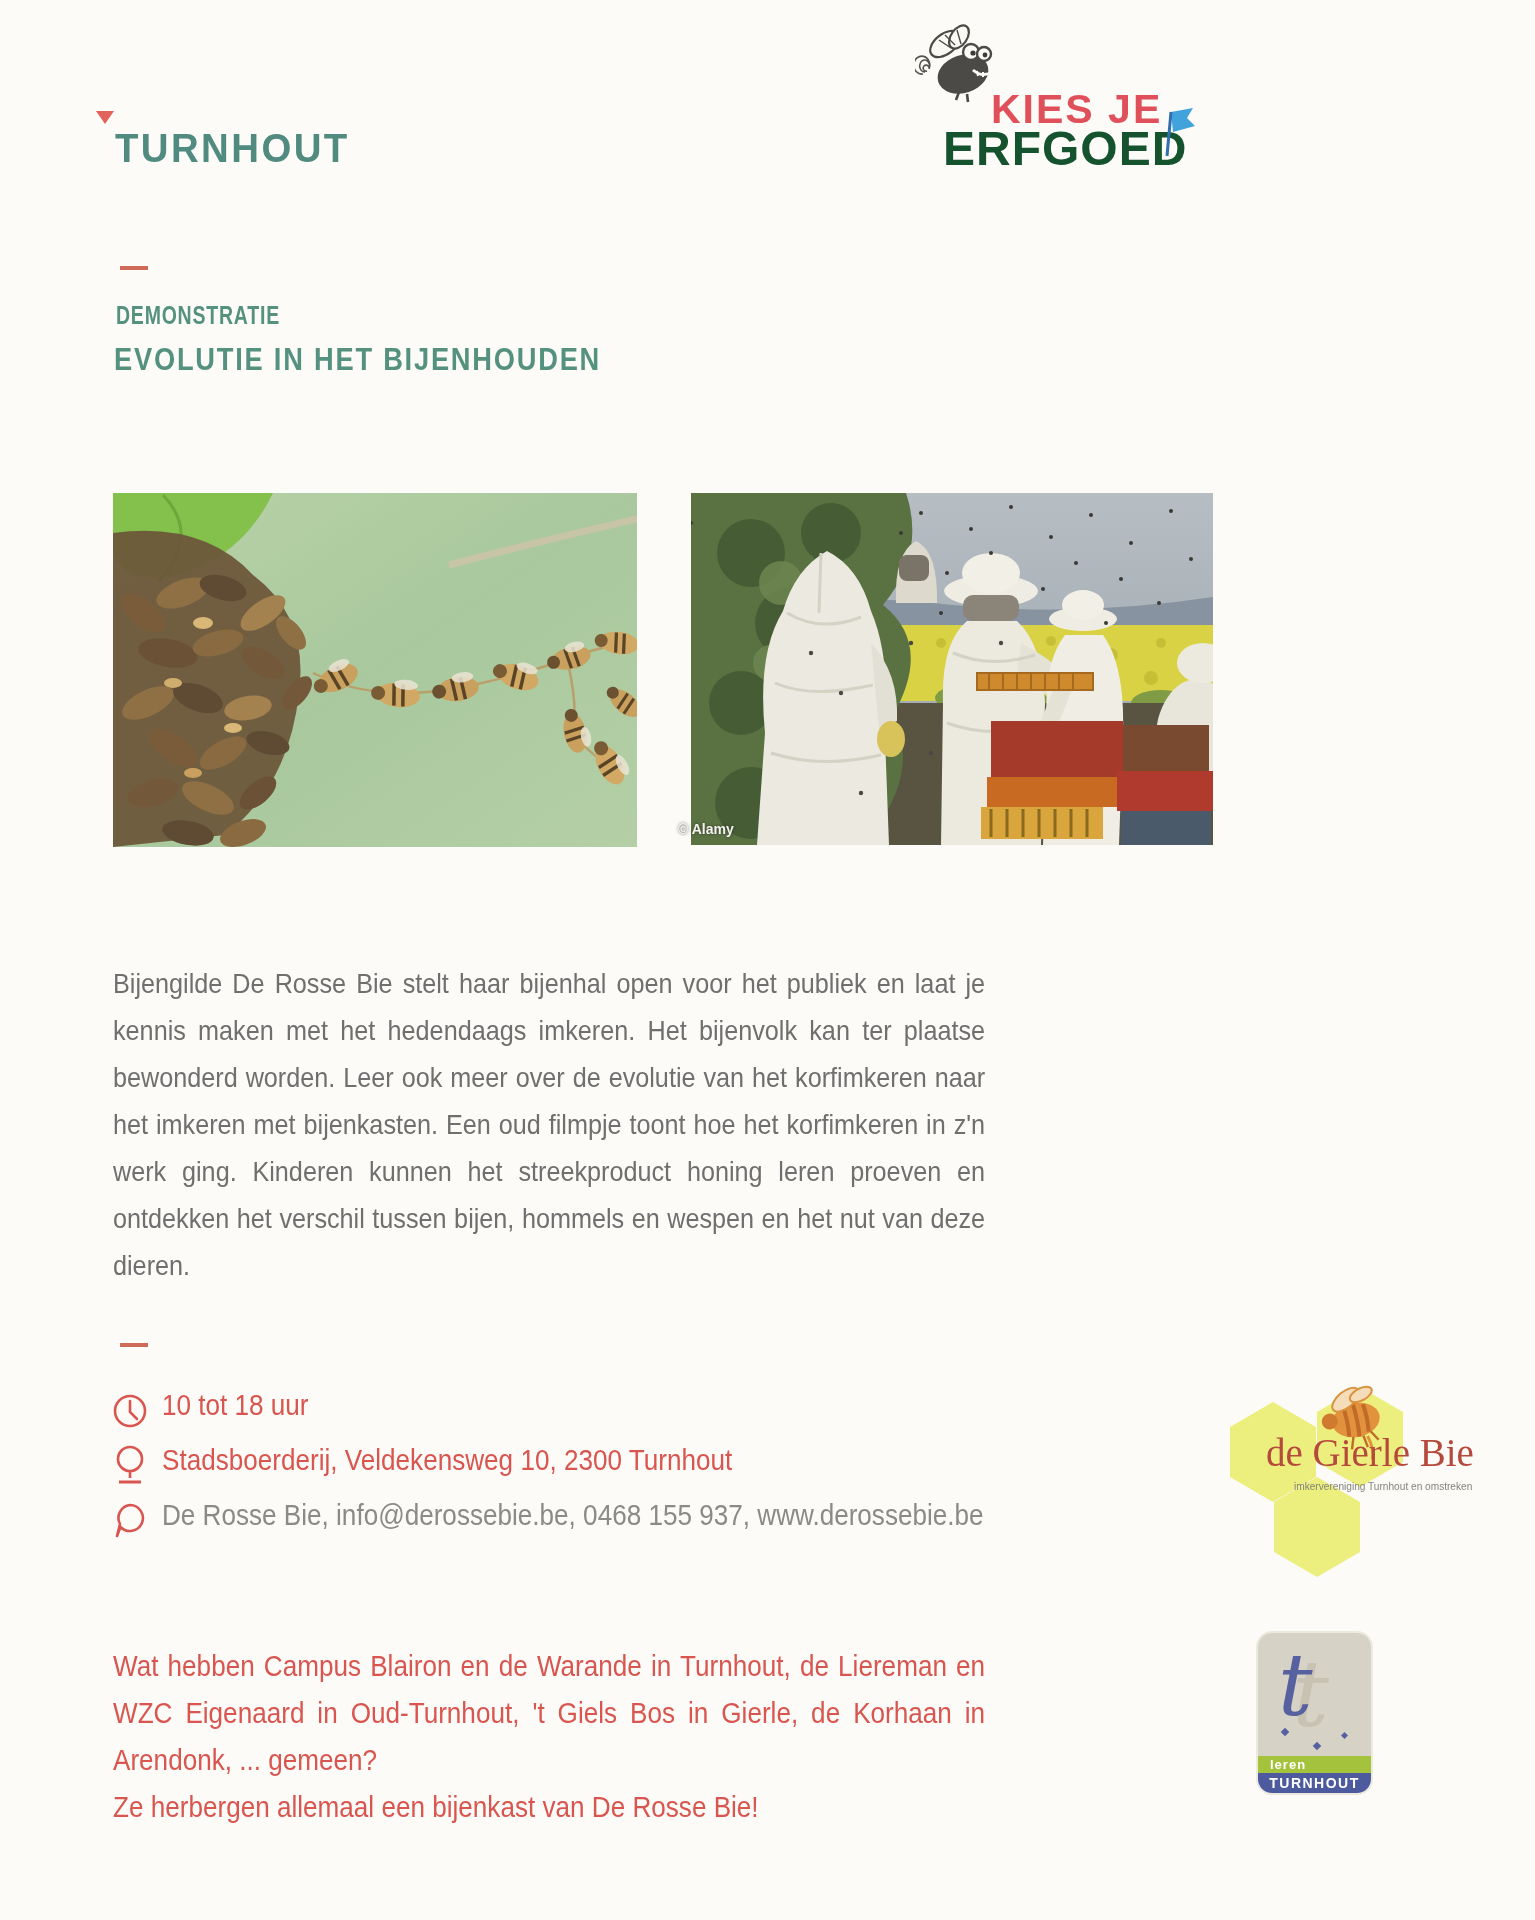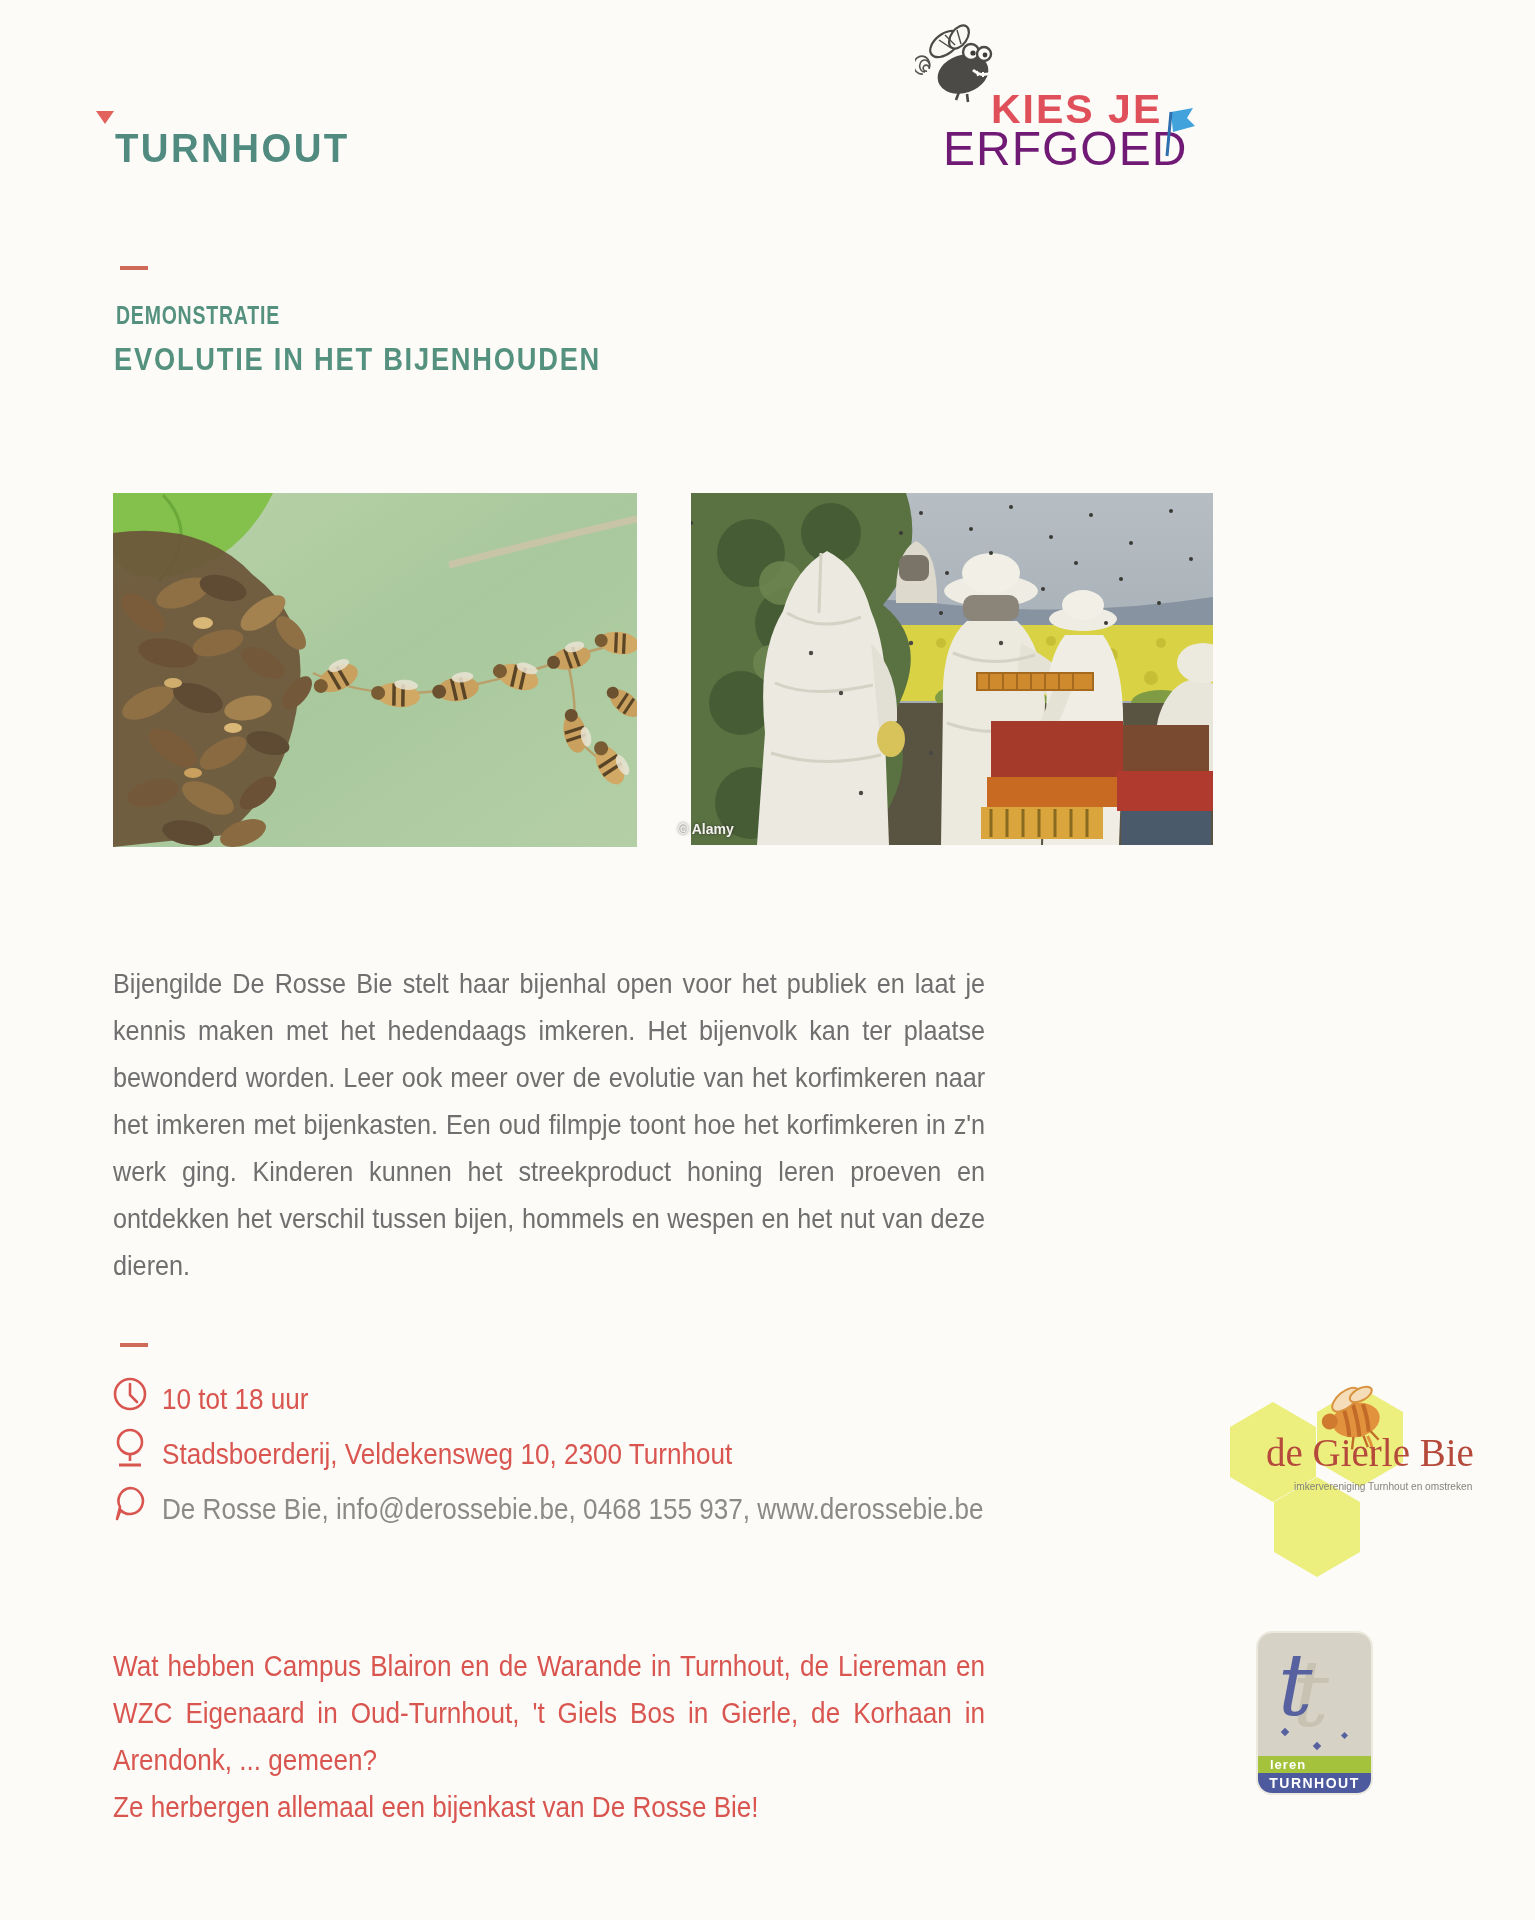--- a/index.html
+++ b/index.html
@@ -11,22 +11,22 @@
   
   .tri{position:absolute;left:96px;top:111px;width:0;height:0;
     border-left:9px solid transparent;border-right:9px solid transparent;
     border-top:13px solid #e2635b;}
   .city{position:absolute;left:115px;top:126px;font-size:40px;font-weight:700;
     letter-spacing:2.5px;color:#518b80;transform:scaleX(.96);transform-origin:0 0;}
   .erf-logo{position:absolute;left:915px;top:20px;width:300px;height:170px;}
   .erf-bee{position:absolute;left:0;top:2px;}
   .erf-l1{position:absolute;left:76px;top:66px;font-size:41px;font-weight:800;
     letter-spacing:2px;color:#e0505a;}
-  .erf-l2{position:absolute;left:28px;top:101px;font-size:48px;font-weight:400;
-    letter-spacing:1px;color:#701a75;}
+  .erf-l2{position:absolute;left:28px;top:101px;font-size:48px;font-weight:700;
+    letter-spacing:1px;color:#14532d;}
   .erf-flag{position:absolute;left:248px;top:86px;}
   
   .dash{position:absolute;width:28px;height:4px;background:#cf6a58;}
   .dash1{left:120px;top:266px;}
   .dash2{left:120px;top:1343px;}
   .cat{position:absolute;left:116px;top:301px;font-size:25px;font-weight:700;
     letter-spacing:1px;color:#55917f;transform:scaleX(.78);transform-origin:0 0;}
   .title{position:absolute;left:114px;top:342px;font-size:31px;font-weight:700;
     letter-spacing:2px;color:#55917f;transform:scaleX(.88);transform-origin:0 0;white-space:nowrap;}
   
@@ -34,21 +34,21 @@
   .photoL{left:113px;width:524px;}
   .photoR{left:668px;width:522px;padding-left:23px;}
   .credit{position:absolute;left:10px;bottom:10px;color:#f4f2ee;font-size:14px;
     font-weight:700;text-shadow:0 0 3px rgba(40,40,40,.8);}
   
   .copy{position:absolute;left:113px;top:960px;width:969px;font-size:28px;
     line-height:47px;color:#6f6f6f;text-align:justify;
     transform:scaleX(.9);transform-origin:0 0;}
   
   .details{position:absolute;left:112px;top:1376px;}
-  .drow{display:flex;align-items:flex-end;margin-bottom:15px;height:40px;}
+  .drow{display:flex;align-items:flex-start;margin-bottom:15px;height:40px;margin-top:13px;}
   .dicon{width:36px;height:44px;flex:0 0 36px;margin-right:14px;}
   .dtext{font-size:29px;transform:scaleX(.9);transform-origin:0 50%;white-space:nowrap;}
   .red{color:#d9554f;}
   .gray{color:#8a8a88;}
   
   .rosse{position:absolute;left:1228px;top:1372px;width:260px;height:215px;}
   .rosse svg{position:absolute;left:0;top:0;}
   .rosse-name{position:absolute;left:38px;top:58px;width:200px;
     font-family:"Liberation Serif",serif;font-size:39px;color:#b54a3c;white-space:nowrap;}
   .rosse-sub{position:absolute;left:66px;top:108px;width:180px;font-size:11px;

